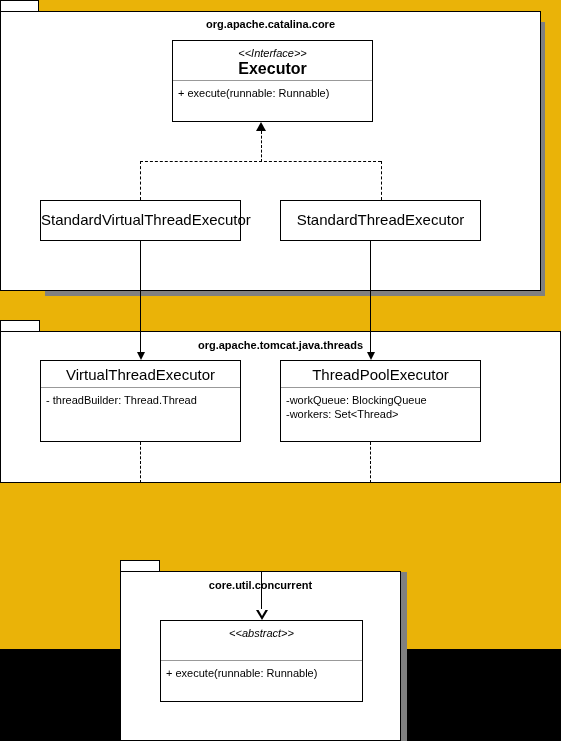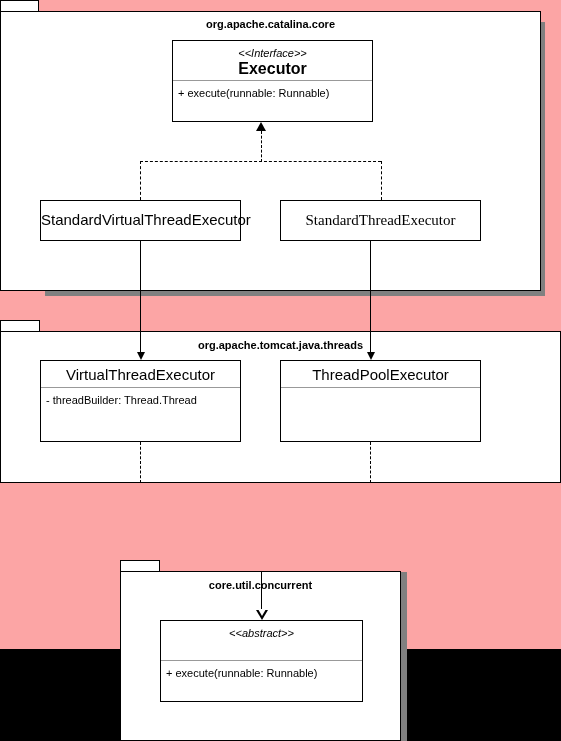--- a/index.html
+++ b/index.html
@@ -13,21 +13,21 @@
     position: relative;
     font-family: "Liberation Sans", sans-serif;
     overflow: hidden;
   }
 
   
   #canvas {
     position: absolute;
     left: 0; top: 0;
     width: 561px; height: 649px;
-    background: #fca5a5;
+    background: #eab308;
   }
 
   
   .pkg {
     position: absolute;
     box-sizing: border-box;
   }
   .pkg-tab {
     position: absolute;
     box-sizing: border-box;
@@ -198,21 +198,21 @@
 
   <div class="vline-dashed" style="left:140px; top:161px; height:39px;"></div>
   <div class="vline-dashed" style="left:381px; top:161px; height:39px;"></div>
 
   <div class="uml-class" style="left:40px; top:200px; width:201px; height:41px;">
     <div class="uml-head noborder" style="height:39px; padding-top:11px;">
       <span class="uml-name plain">StandardVirtualThreadExecutor</span>
     </div>
   </div>
 
-  <div class="uml-class" style="left:280px; top:200px; width:201px; height:41px;font-family:Liberation Serif, serif;">
+  <div class="uml-class" style="left:280px; top:200px; width:201px; height:41px;">
     <div class="uml-head noborder" style="height:39px; padding-top:11px;">
       <span class="uml-name plain">StandardThreadExecutor</span>
     </div>
   </div>
 
   <div class="vline-solid" style="left:140px; top:241px; height:112px;"></div>
   <div class="arrow-solid-down" style="left:137px; top:352px;"></div>
 
   <div class="vline-solid" style="left:370px; top:241px; height:112px;"></div>
   <div class="arrow-solid-down" style="left:367px; top:352px;"></div>
@@ -230,20 +230,24 @@
       <span class="uml-name plain">VirtualThreadExecutor</span>
     </div>
     <div class="uml-body">
       <span class="uml-member">- threadBuilder: Thread.Thread</span>
     </div>
   </div>
 
   <div class="uml-class" style="left:280px; top:360px; width:201px; height:82px;">
     <div class="uml-head" style="height:27px; padding-top:6px;">
       <span class="uml-name plain">ThreadPoolExecutor</span>
+    </div>
+    <div class="uml-body">
+      <span class="uml-member">-workQueue: BlockingQueue</span>
+      <span class="uml-member">-workers: Set&lt;Thread&gt;</span>
     </div>
   </div>
 
   <div class="vline-dashed" style="left:140px; top:442px; height:41px;"></div>
   <div class="vline-dashed" style="left:370px; top:442px; height:41px;"></div>
 
   <div class="pkg">
     <div class="pkg-shadow" style="left:165px; top:572px; width:242px; height:7px;"></div>
     <div class="pkg-shadow" style="left:400px; top:572px; width:7px; height:169px;"></div>
     <div class="pkg-tab" style="left:120px; top:560px; width:40px; height:12px;"></div>

